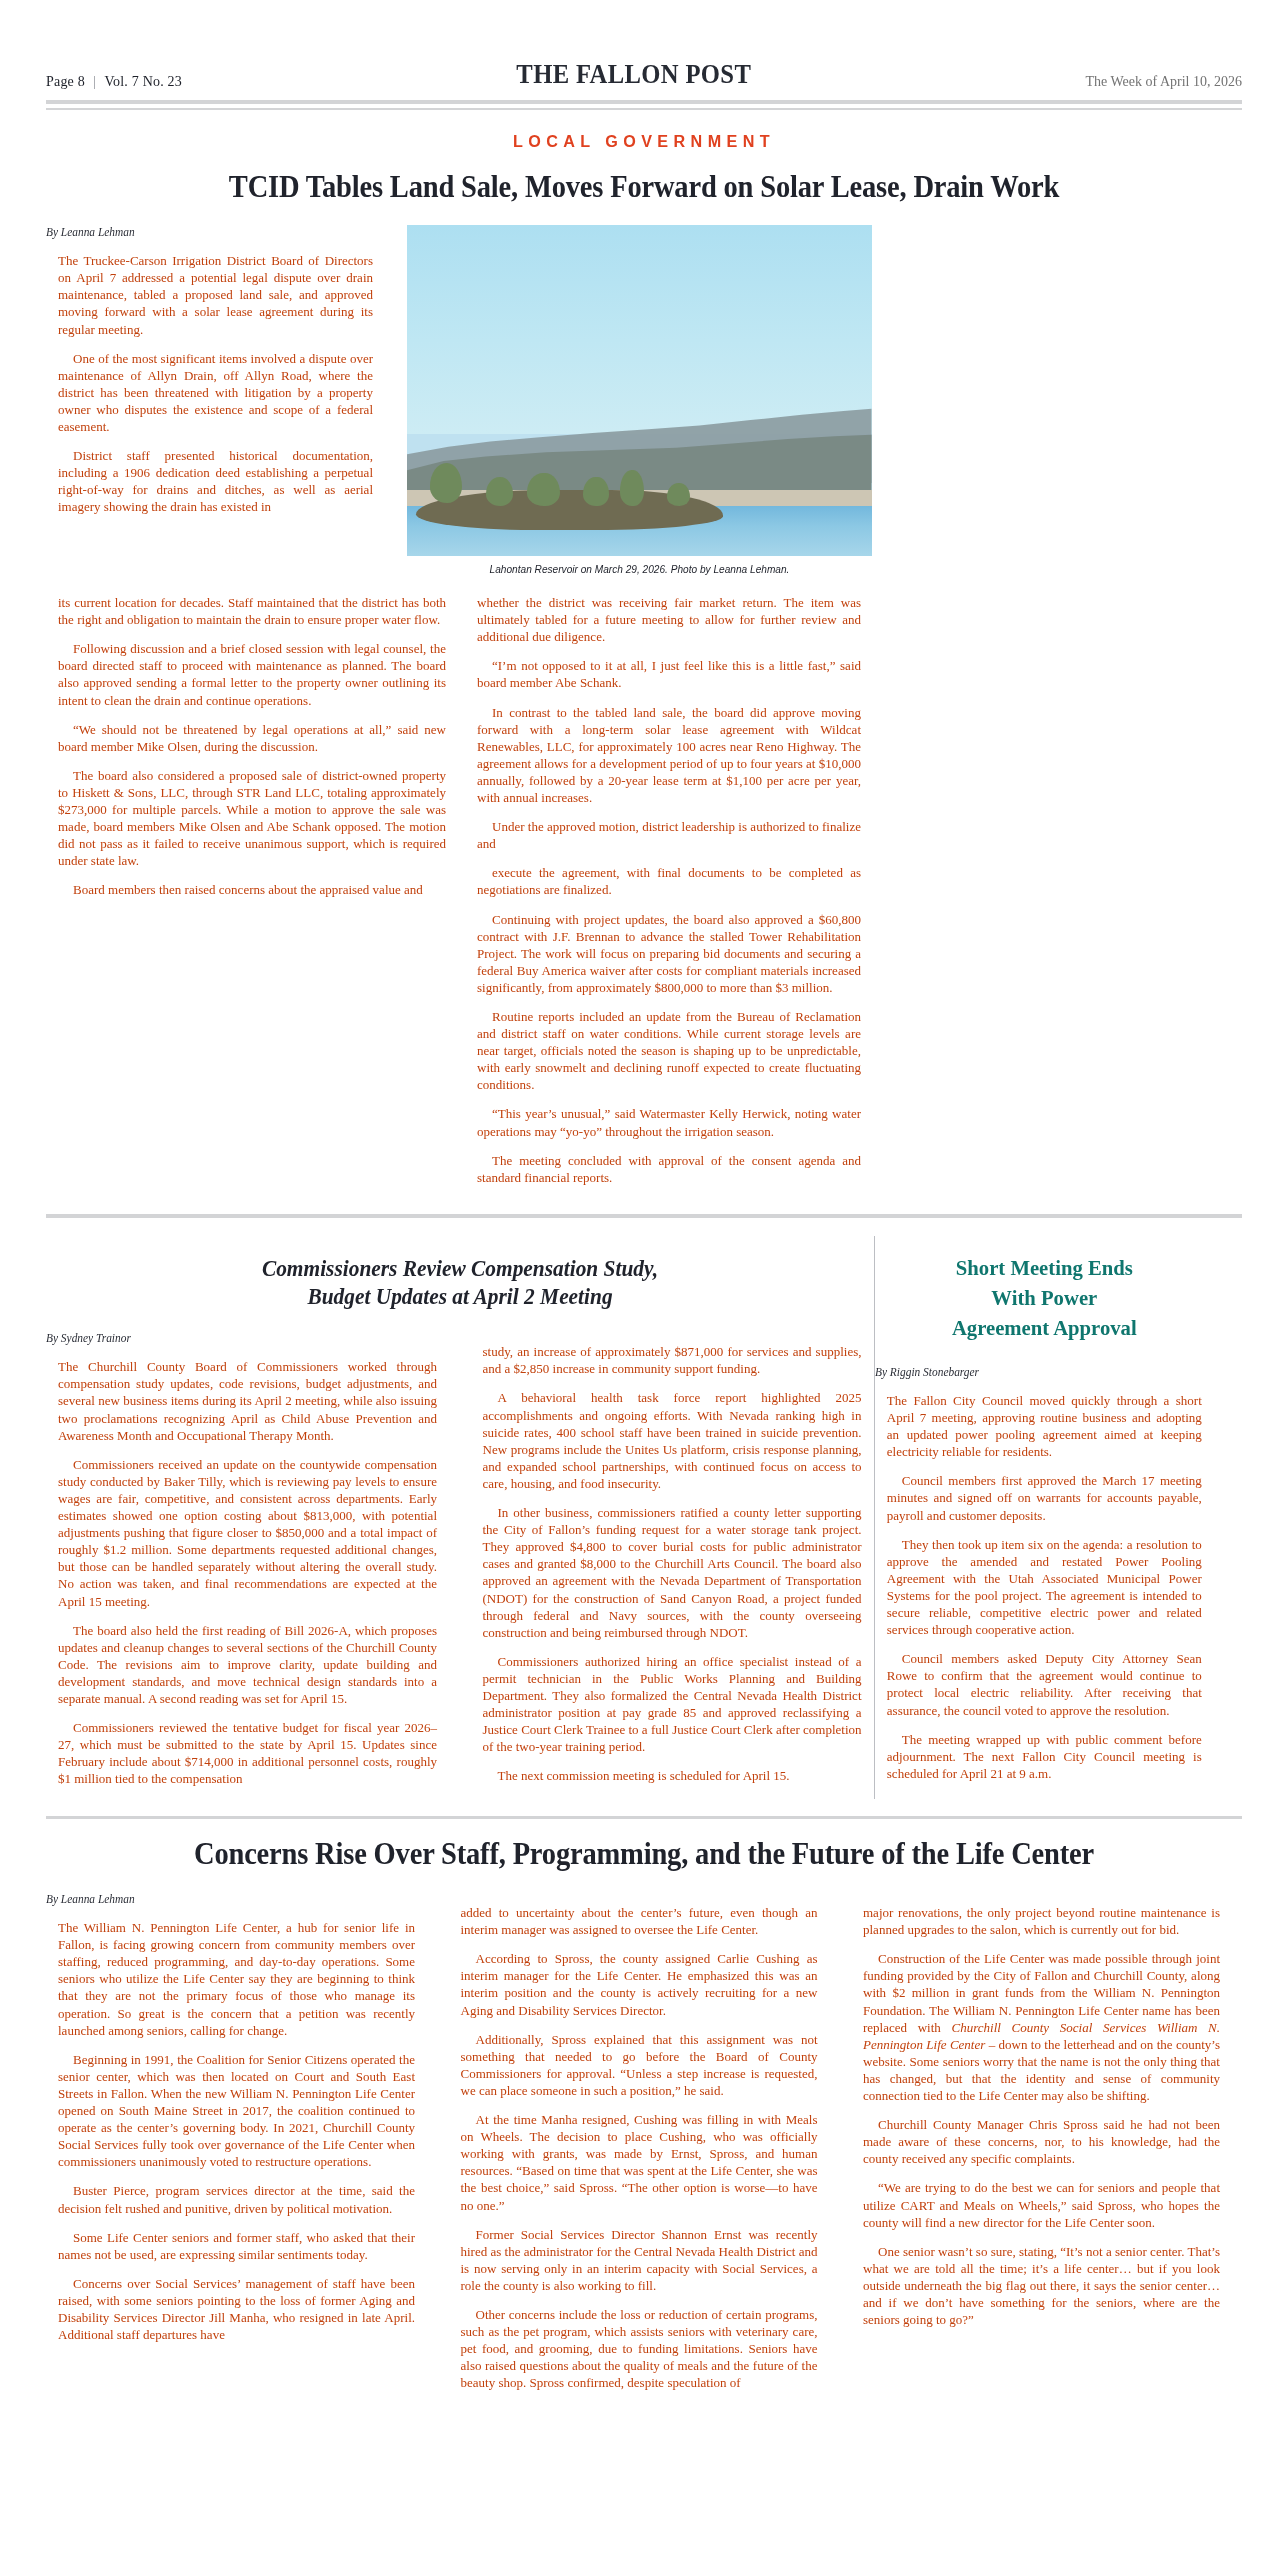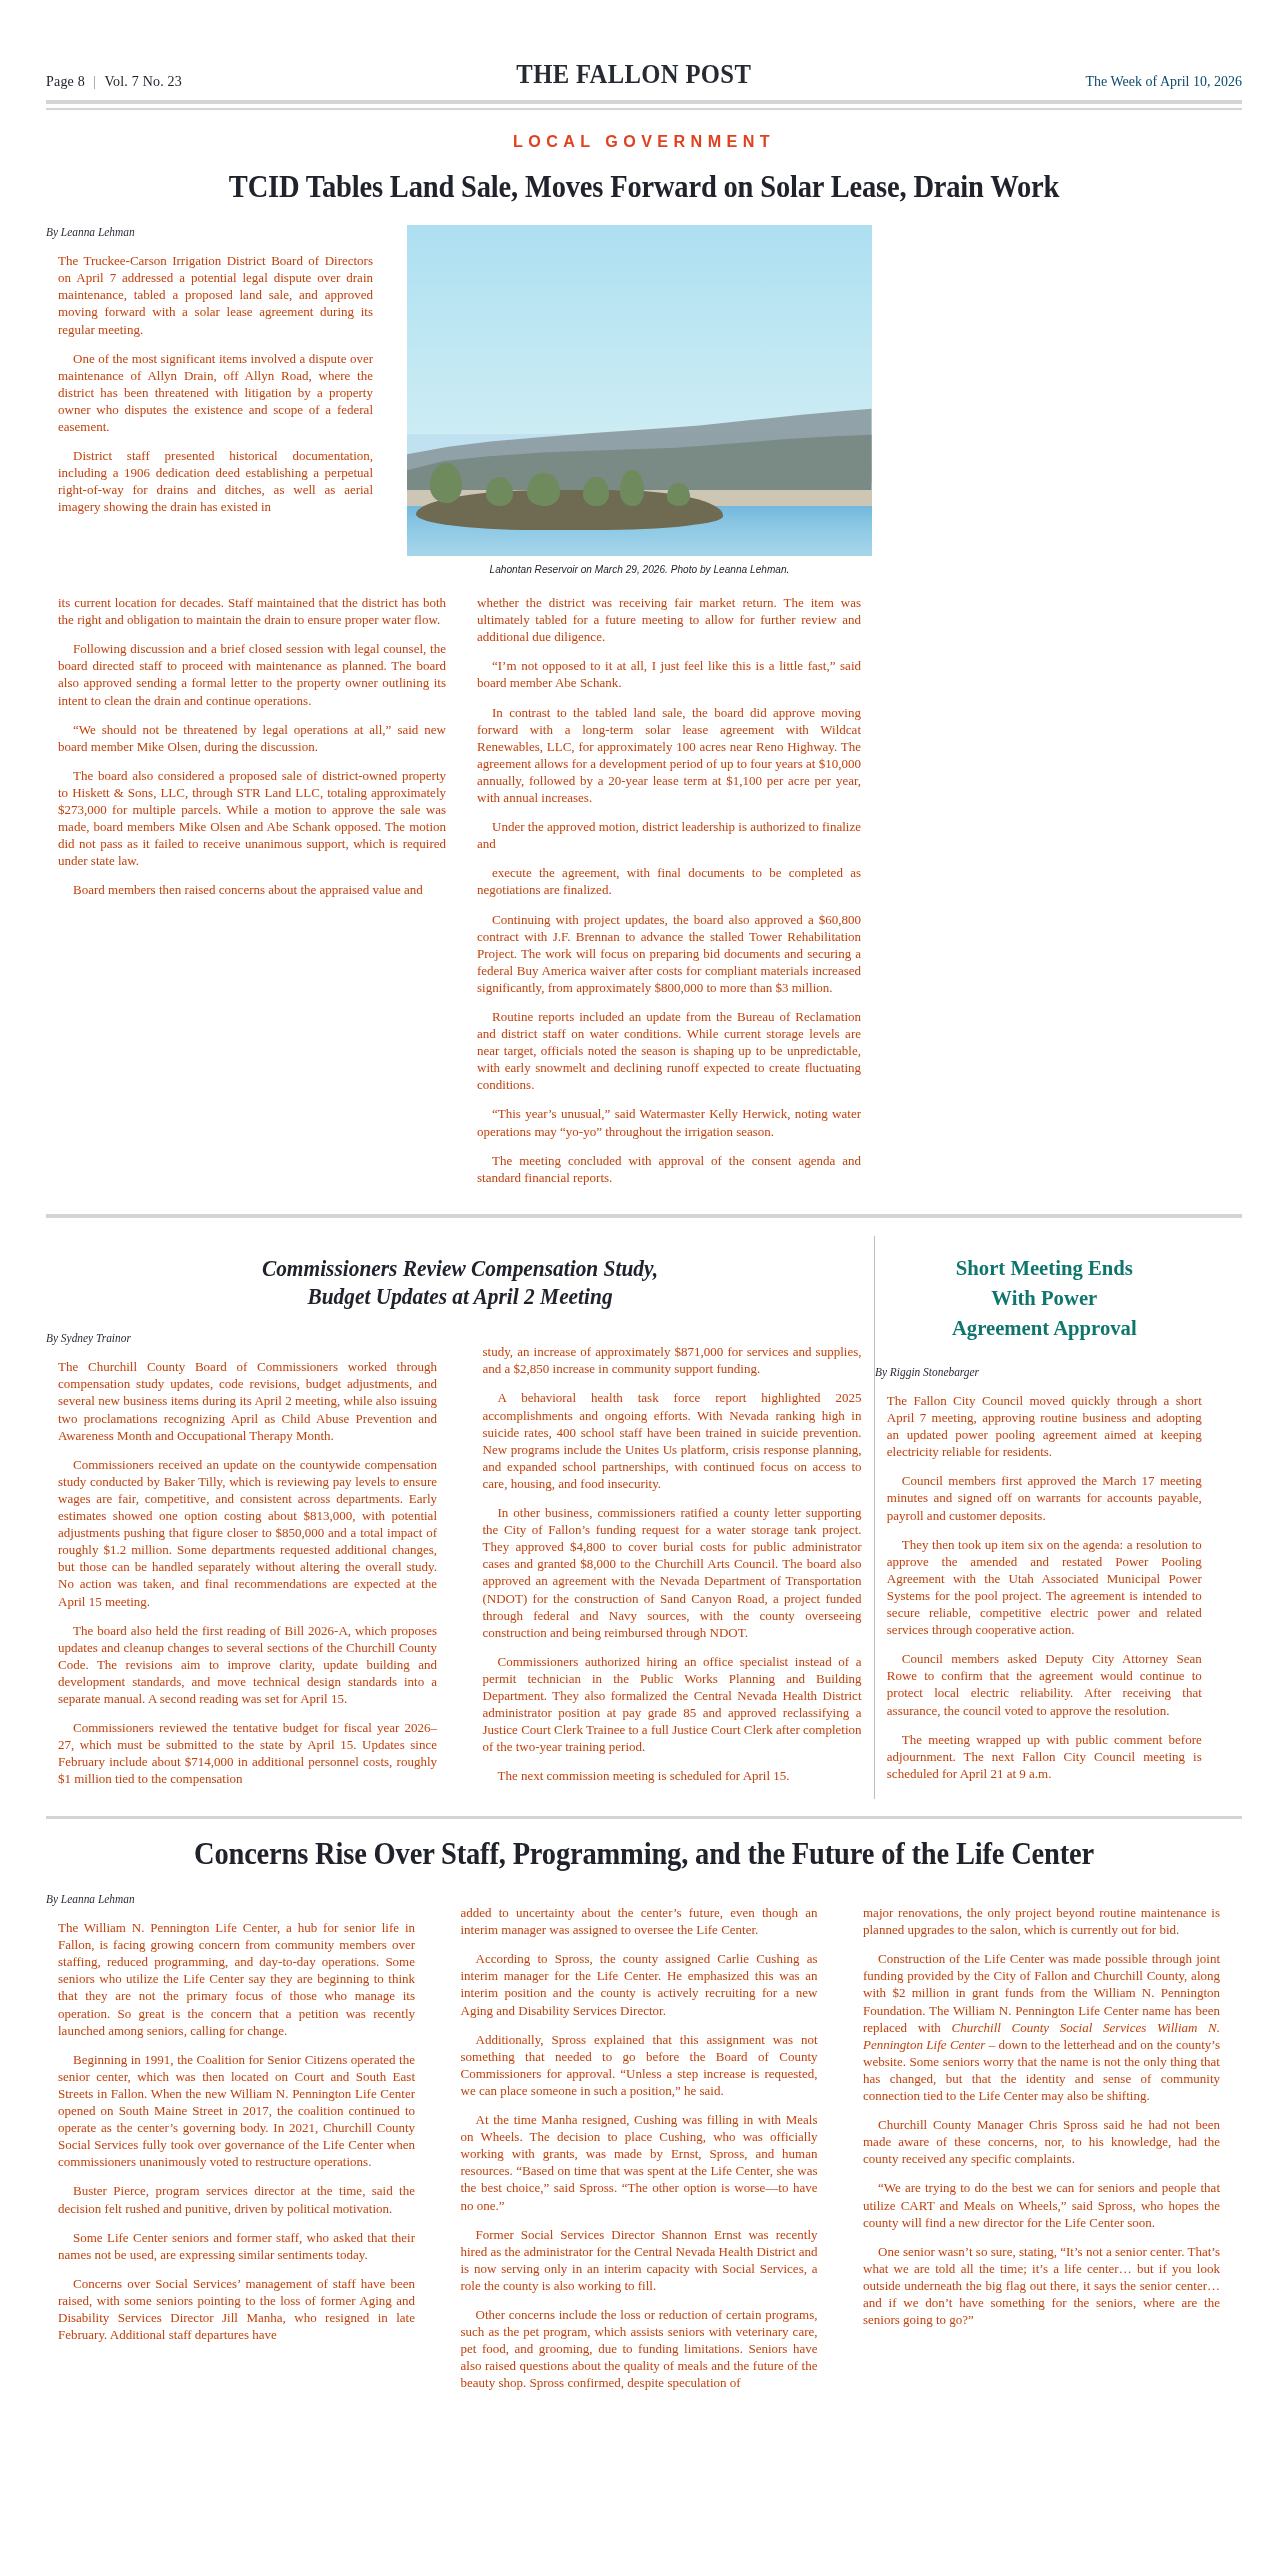--- a/index.html
+++ b/index.html
@@ -44,21 +44,21 @@
     letter-spacing: 0.4px;
     color: #262a33;
     text-align: center;
     flex: 1;
     transform: scaleX(0.88);
     white-space: nowrap;
   }
   .folio-right {
     font-size: 14px;
     white-space: nowrap;
-    color: #0c4a6e;
+    color: #737373;
   }
   .rule-thick {
     height: 4.1px;
     background: #d3d4d6;
     margin-top: 3.3px;
   }
   .rule-thin {
     height: 1.7px;
     background: #d3d4d6;
     margin-top: 4.1px;
@@ -341,21 +341,21 @@
 
   <div class="article3">
     <h1 class="headline-main">Concerns Rise Over Staff, Programming, and the Future of the Life Center</h1>
     <div class="a3-cols">
       <div class="a3-col col">
         <div class="byline">By Leanna Lehman</div>
         <p class="first">The William N. Pennington Life Center, a hub for senior life in Fallon, is facing growing concern from community members over staffing, reduced programming, and day-to-day operations. Some seniors who utilize the Life Center say they are beginning to think that they are not the primary focus of those who manage its operation. So great is the concern that a petition was recently launched among seniors, calling for change.</p>
         <p>Beginning in 1991, the Coalition for Senior Citizens operated the senior center, which was then located on Court and South East Streets in Fallon. When the new William N. Pennington Life Center opened on South Maine Street in 2017, the coalition continued to operate as the center’s governing body. In 2021, Churchill County Social Services fully took over governance of the Life Center when commissioners unanimously voted to restructure operations.</p>
         <p>Buster Pierce, program services director at the time, said the decision felt rushed and punitive, driven by political motivation.</p>
         <p>Some Life Center seniors and former staff, who asked that their names not be used, are expressing similar sentiments today.</p>
-        <p>Concerns over Social Services’ management of staff have been raised, with some seniors pointing to the loss of former Aging and Disability Services Director Jill Manha, who resigned in late February. Additional staff departures have</p>
+        <p>Concerns over Social Services’ management of staff have been raised, with some seniors pointing to the loss of former Aging and Disability Services Director Jill Manha, who resigned in late April. Additional staff departures have</p>
       </div>
       <div class="a3-col col">
         <p class="first">added to uncertainty about the center’s future, even though an interim manager was assigned to oversee the Life Center.</p>
         <p>According to Spross, the county assigned Carlie Cushing as interim manager for the Life Center. He emphasized this was an interim position and the county is actively recruiting for a new Aging and Disability Services Director.</p>
         <p>Additionally, Spross explained that this assignment was not something that needed to go before the Board of County Commissioners for approval. “Unless a step increase is requested, we can place someone in such a position,” he said.</p>
         <p>At the time Manha resigned, Cushing was filling in with Meals on Wheels. The decision to place Cushing, who was officially working with grants, was made by Ernst, Spross, and human resources. “Based on time that was spent at the Life Center, she was the best choice,” said Spross. “The other option is worse—to have no one.”</p>
         <p>Former Social Services Director Shannon Ernst was recently hired as the administrator for the Central Nevada Health District and is now serving only in an interim capacity with Social Services, a role the county is also working to fill.</p>
         <p>Other concerns include the loss or reduction of certain programs, such as the pet program, which assists seniors with veterinary care, pet food, and grooming, due to funding limitations. Seniors have also raised questions about the quality of meals and the future of the beauty shop. Spross confirmed, despite speculation of</p>
       </div>
       <div class="a3-col col">

